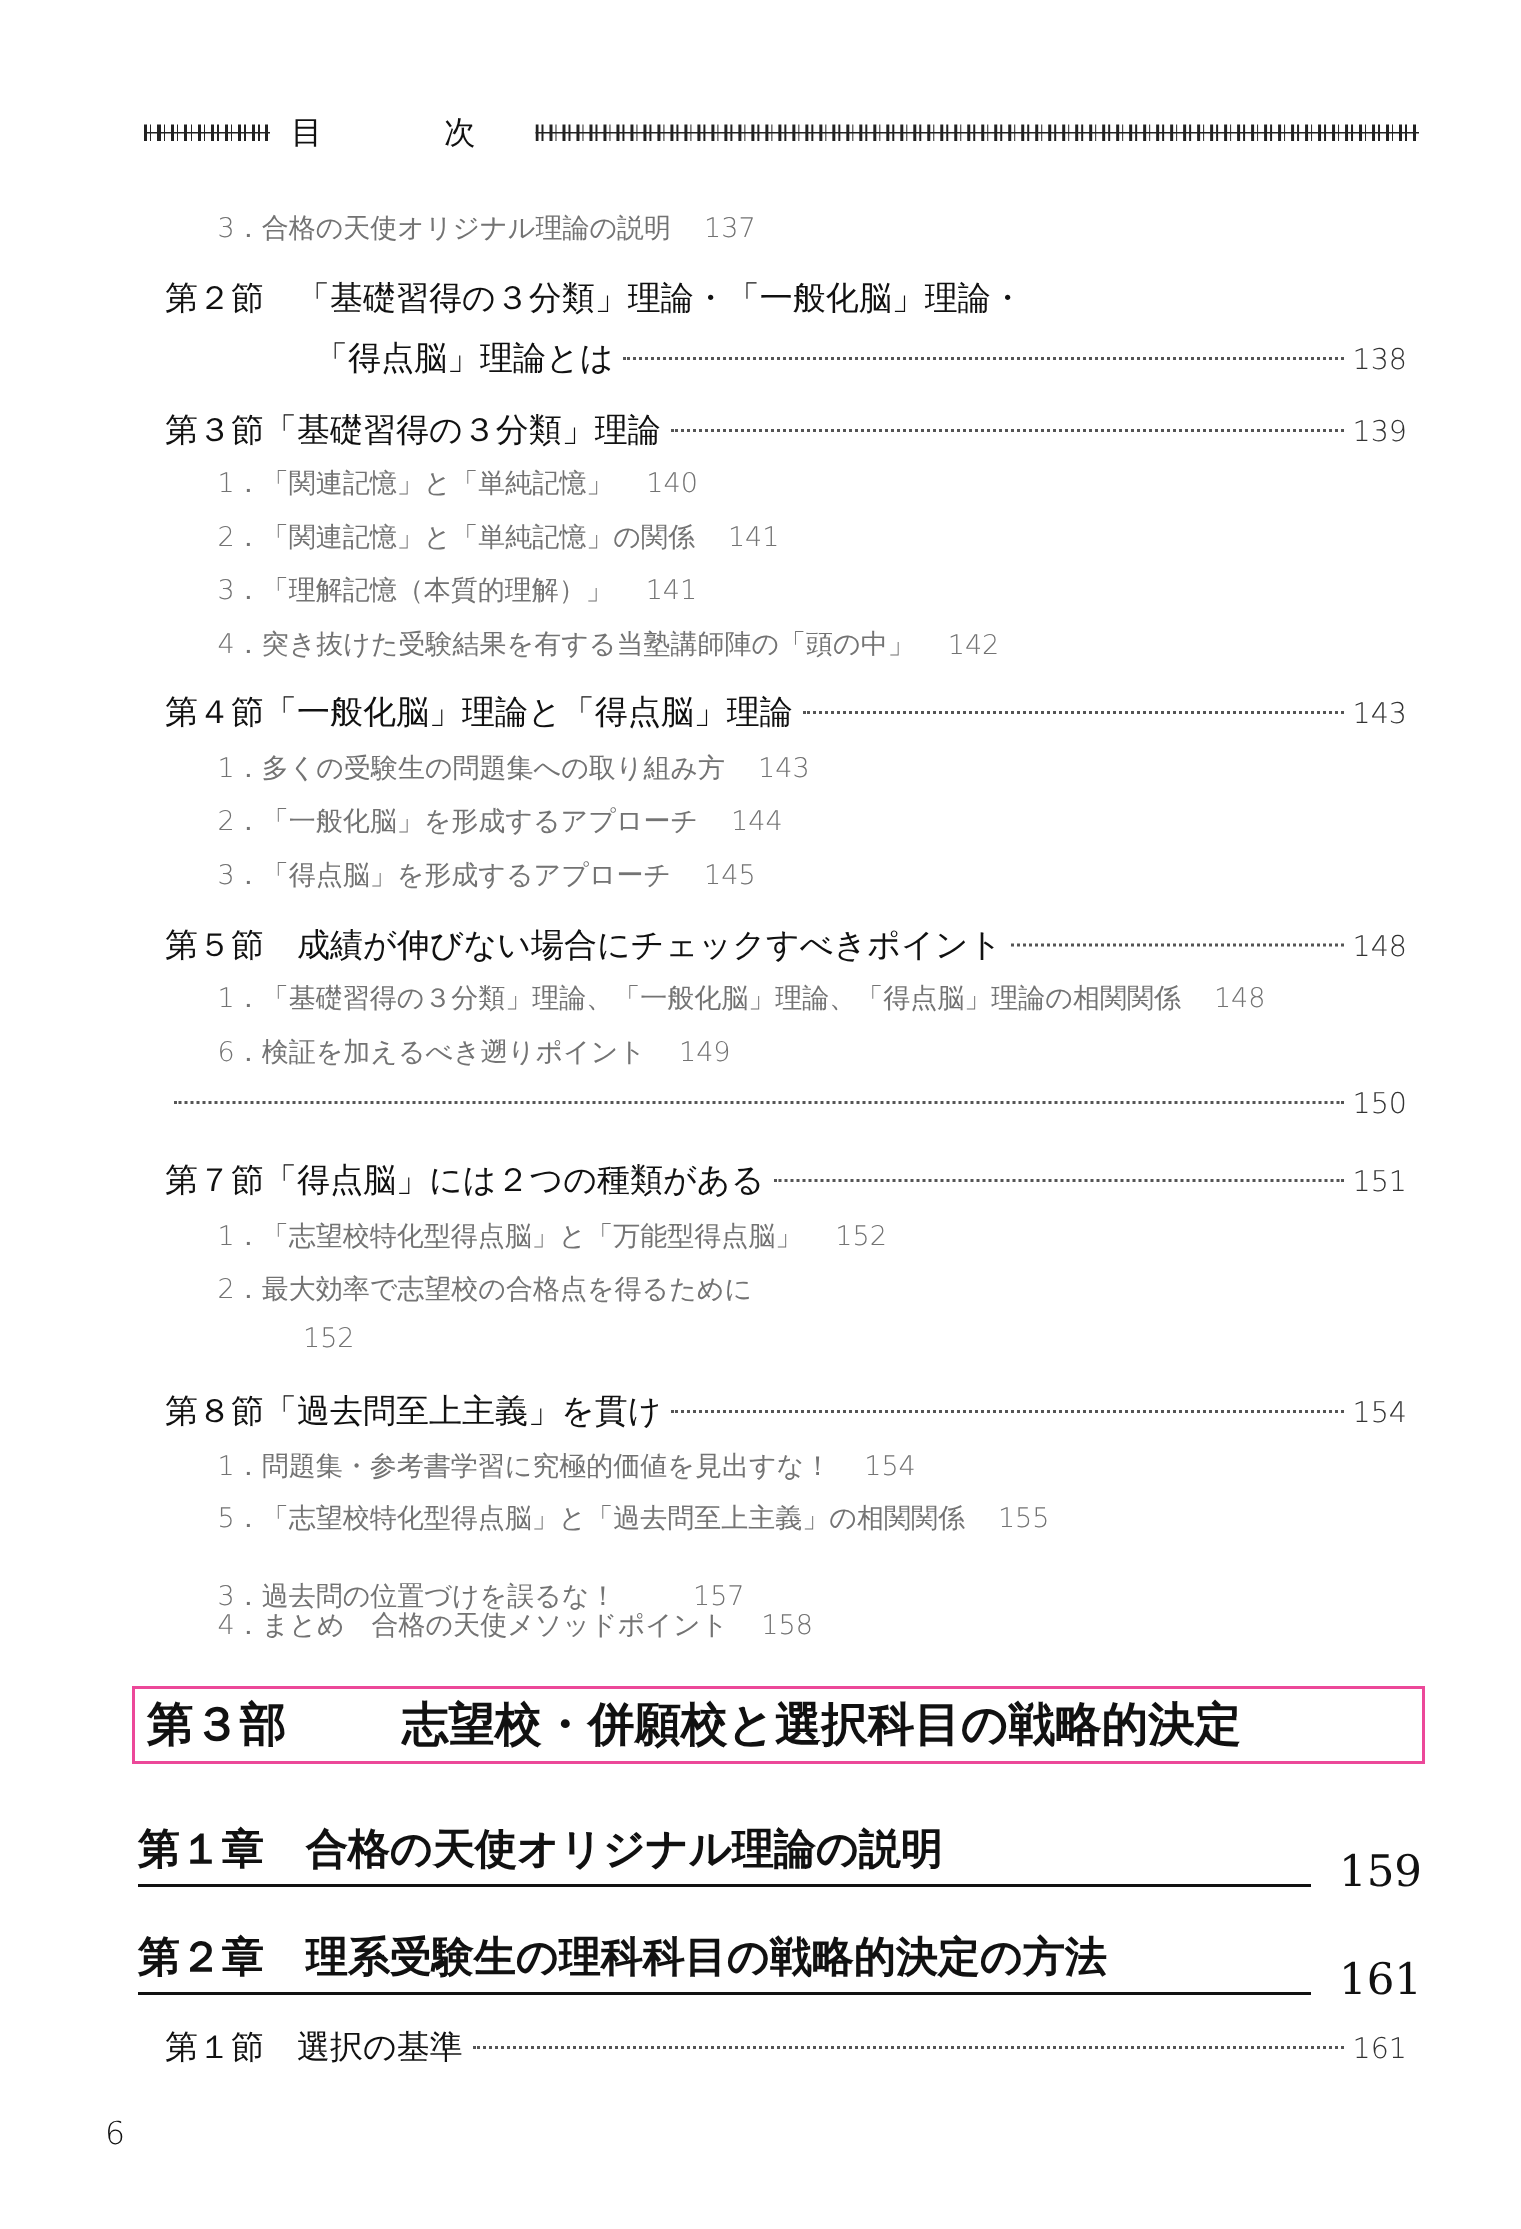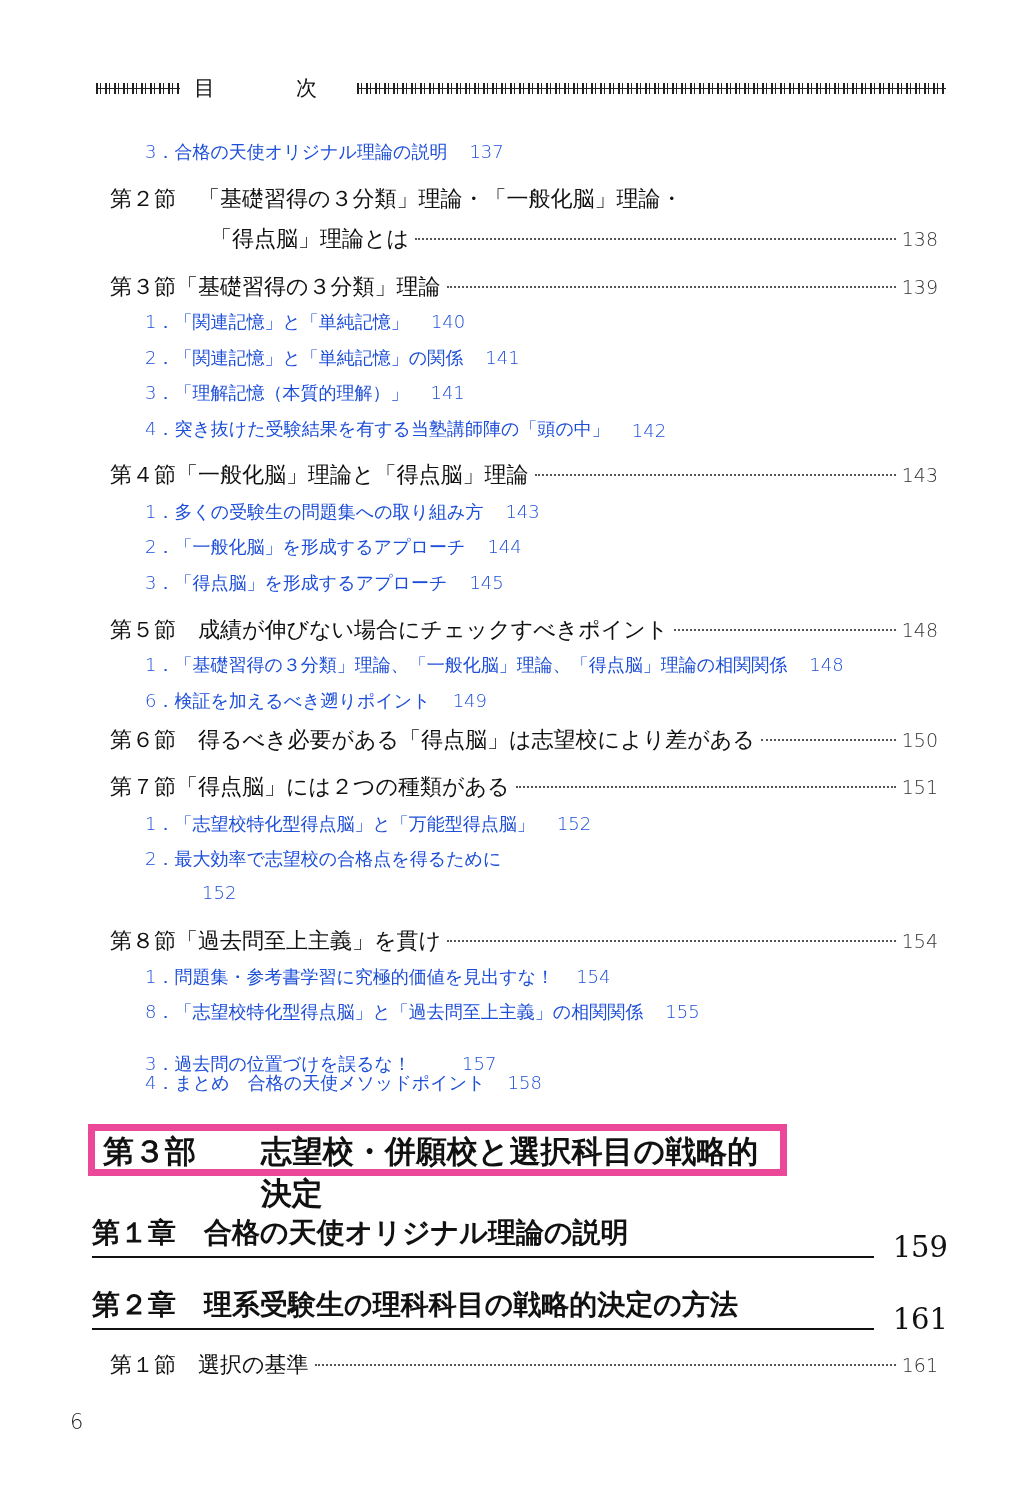--- a/index.html
+++ b/index.html
@@ -13,25 +13,25 @@
          border-top: 1px solid transparent; position: relative; }
   .orn::after { content: ""; position: absolute; left: 0; right: 0; top: 4px; height: 1px; background: #222; }
   .orn-left { width: 84px; }
   .orn-right { flex: 1; margin-left: 10px; }
   .hdr-title { font-size: 21px; letter-spacing: 30px; margin-left: 14px; font-family: "DejaVu Sans", sans-serif; font-weight: 300; }
 
   .row { position: absolute; display: flex; align-items: baseline; white-space: nowrap; }
   .sec { left: 110px; right: 76px; font-size: 22px; font-family: "DejaVu Serif", "Liberation Serif", serif; }
   .sec .lead { flex: 1; margin: 0 6px; border-bottom: 2px dotted #555; transform: translateY(-6px); height: 0; }
   .sec .pg { font-family: "DejaVu Sans", sans-serif; font-size: 19px; font-weight: 300; color:#333; }
-  .sub { left: 145px; font-size: 18px; font-family: "DejaVu Sans", sans-serif; font-weight: 300; color:#1d4ed8; }
+  .sub { left: 145px; font-size: 18px; font-family: "DejaVu Sans", sans-serif; font-weight: 300; color:#737373; }
   .sub .pg { margin-left: 22px; }
 
-  .part-box { left: 88px; top: 1124px; width: 699px; height: 52px; border: 7px solid #ec4899; box-sizing: border-box;
-              display: flex; font-family: "DejaVu Serif", "Liberation Serif", serif; font-weight: bold; font-size: 31px; }
+  .part-box { left: 88px; top: 1124px; width: 862px; height: 52px; border: 2px solid #ec4899; box-sizing: border-box;
+              display: flex; align-items: center; font-family: "DejaVu Serif", "Liberation Serif", serif; font-weight: bold; font-size: 31px; }
   .part-box .num { margin-left: 8px; width: 170px; }
   .chap { left: 92px; width: 856px; height: 60px; font-family: "DejaVu Serif", "Liberation Serif", serif; }
   .chap .title { position: absolute; left: 0; top: 0; font-size: 28px; font-weight: bold; }
   .chap .line { position: absolute; left: 0; width: 782px; top: 42px; border-top: 2px solid #111; }
   .chap .pg { position: absolute; right: 0; top: 16px; font-size: 29px; }
   .pagenum { left: 70px; top: 1410px; font-size: 21px; font-weight: 300; }
 </style>
 </head>
 <body>
 
@@ -99,21 +99,20 @@
     </div>
     <div class="row sub" style="top: 653px;">
       <span>1．「基礎習得の３分類」理論、「一般化脳」理論、「得点脳」理論の相関関係</span>
       <span class="pg">148</span>
     </div>
     <div class="row sub" style="top: 689px;">
       <span>6．検証を加えるべき遡りポイント</span>
       <span class="pg">149</span>
     </div>
     <div class="row sec" style="top: 725px;">
-      <span>第６節　得るべき必要がある「得点脳」は志望校により差がある</span>
       <span class="lead"></span>
       <span class="pg">150</span>
     </div>
     <div class="row sec" style="top: 772px;">
       <span>第７節「得点脳」には２つの種類がある</span>
       <span class="lead"></span>
       <span class="pg">151</span>
     </div>
     <div class="row sub" style="top: 812px;">
       <span>1．「志望校特化型得点脳」と「万能型得点脳」</span>
@@ -128,21 +127,21 @@
     <div class="row sec" style="top: 926px;">
       <span>第８節「過去問至上主義」を貫け</span>
       <span class="lead"></span>
       <span class="pg">154</span>
     </div>
     <div class="row sub" style="top: 965px;">
       <span>1．問題集・参考書学習に究極的価値を見出すな！</span>
       <span class="pg">154</span>
     </div>
     <div class="row sub" style="top: 1000px;">
-      <span>8．「志望校特化型得点脳」と「過去問至上主義」の相関関係</span>
+      <span>5．「志望校特化型得点脳」と「過去問至上主義」の相関関係</span>
       <span class="pg">155</span>
     </div>
     <div class="row sub" style="top: 1052px; gap: 29px;">
       <span>3．過去問の位置づけを誤るな！</span>
       <span class="pg">157</span>
     </div>
     <div class="row sub" style="top: 1071px;">
       <span>4．まとめ　合格の天使メソッドポイント</span>
       <span class="pg">158</span>
     </div>

